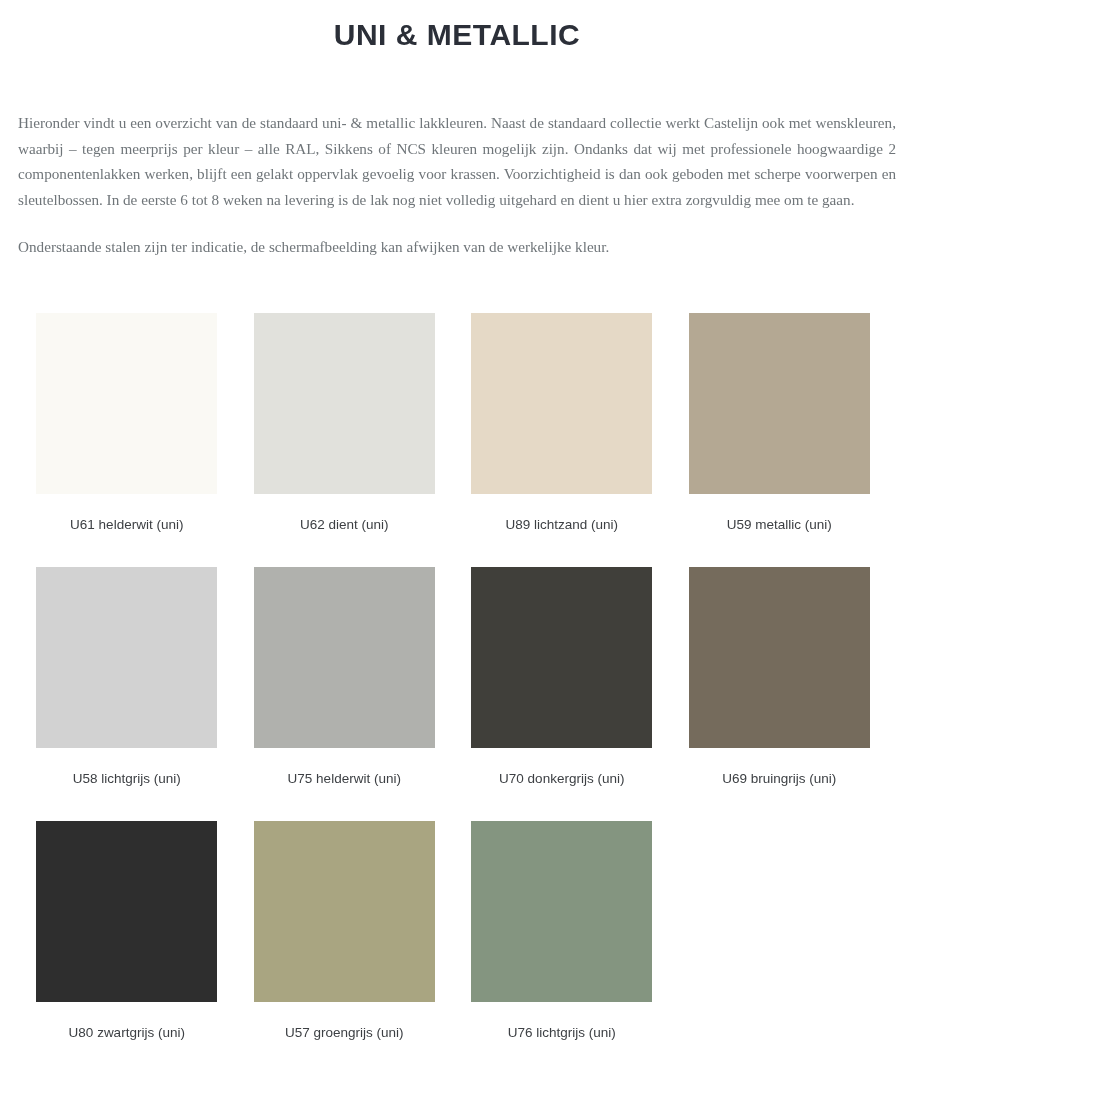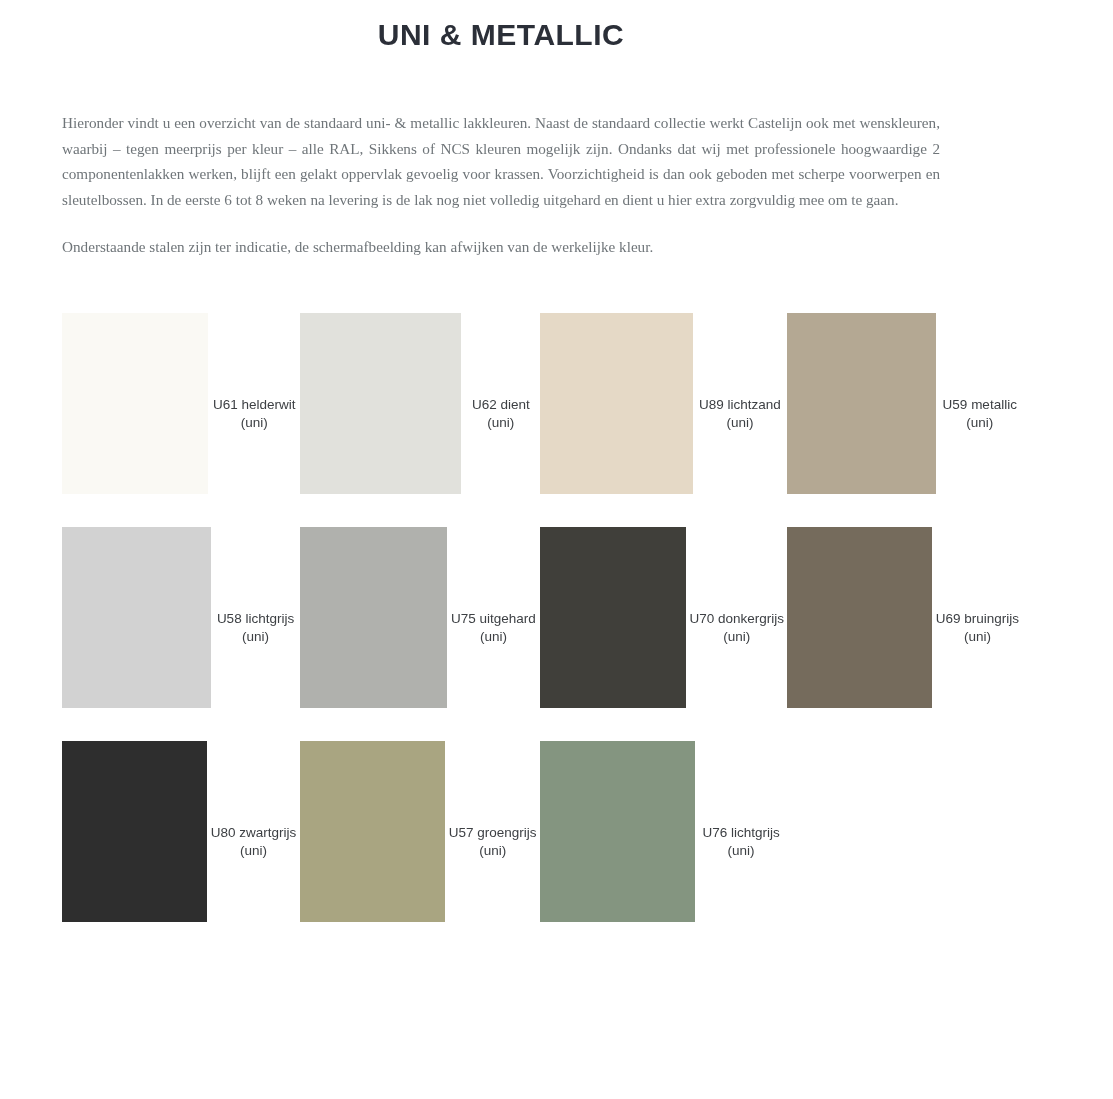--- a/index.html
+++ b/index.html
@@ -12,21 +12,20 @@
     width: 1113px;
     height: 1099px;
     font-family: "Liberation Sans", sans-serif;
     color: #4b4f54;
     overflow: hidden;
   }
   .page {
     width: 914px;
     padding: 0;
     position: relative;
-    margin-left: 44px;
   }
   .page-title {
     text-align: center;
     font-size: 30px;
     font-weight: bold;
     color: #2b2f38;
     letter-spacing: 0.5px;
     margin: 10px 0 0 0;
     padding-top: 8px;
     font-family: "Liberation Sans", sans-serif;
@@ -53,20 +52,21 @@
   .swatch-grid {
     margin-top: 53px;
     padding: 0 26px 0 18px;
     display: grid;
     grid-template-columns: repeat(4, 1fr);
     column-gap: 0px;
     row-gap: 0px;
   }
   .swatch-cell {
     display: flex;
+    flex-direction: column;
     align-items: center;
     margin-bottom: 33px;
   }
   .swatch-chip {
     width: 181px;
     height: 181px;
     display: block;
   }
   .swatch-label {
     margin-top: 22px;
@@ -111,21 +111,21 @@
       <span class="swatch-label">U59 metallic (uni)</span>
     </div>
 
     <div class="swatch-cell">
       <span class="swatch-chip" style="background-color:#d2d2d2;"></span>
       <span class="swatch-label">U58 lichtgrijs (uni)</span>
     </div>
 
     <div class="swatch-cell">
       <span class="swatch-chip" style="background-color:#b0b1ad;"></span>
-      <span class="swatch-label">U75 uitgehard (uni)</span>
+      <span class="swatch-label">U75 helderwit (uni)</span>
     </div>
 
     <div class="swatch-cell">
       <span class="swatch-chip" style="background-color:#403f3a;"></span>
       <span class="swatch-label">U70 donkergrijs (uni)</span>
     </div>
 
     <div class="swatch-cell">
       <span class="swatch-chip" style="background-color:#756b5c;"></span>
       <span class="swatch-label">U69 bruingrijs (uni)</span>

